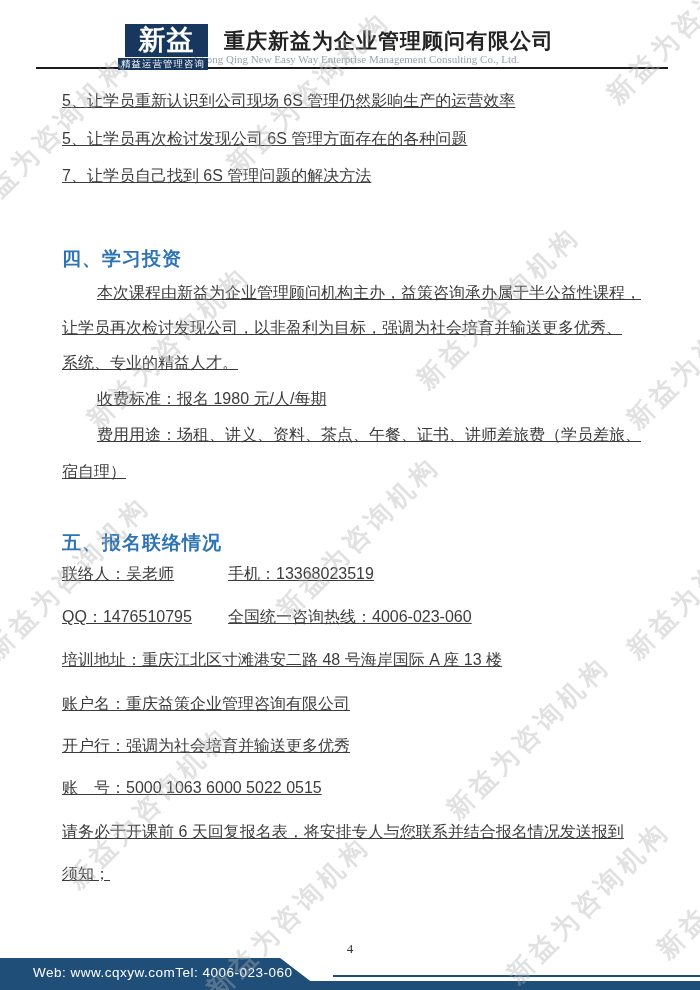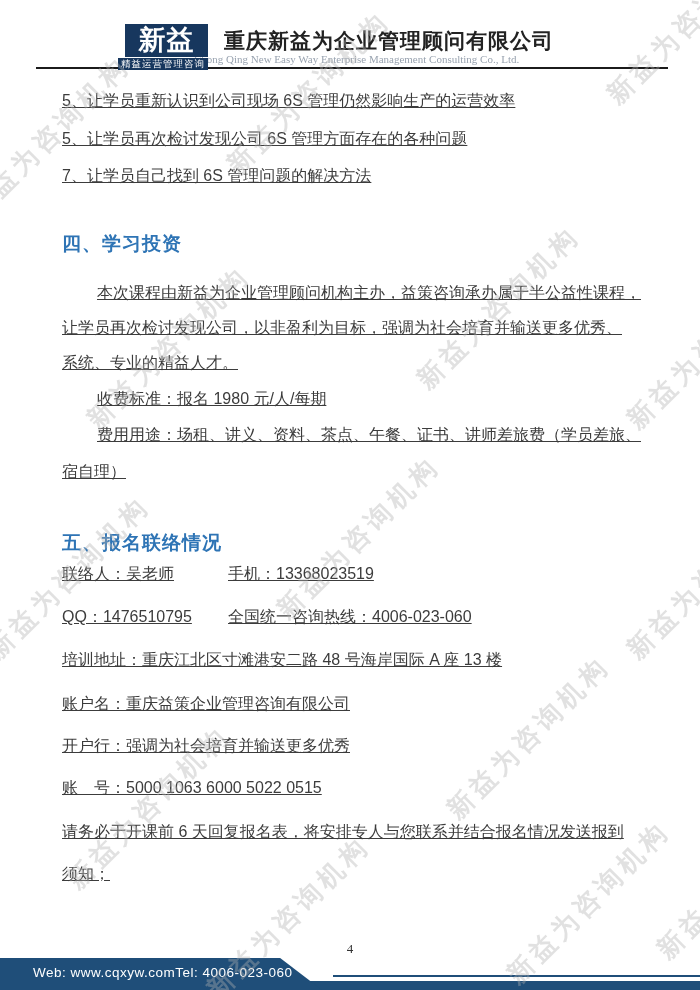--- a/index.html
+++ b/index.html
@@ -105,21 +105,21 @@
     <div class="logo-box">新益为</div>
     <div class="logo-sub">精益运营管理咨询</div>
     <div class="company-cn">重庆新益为企业管理顾问有限公司</div>
     <div class="header-rule"></div>
   </div>
 
   <div class="tl" style="left:62px;top:93px">5、让学员重新认识到公司现场 6S 管理仍然影响生产的运营效率</div>
   <div class="tl" style="left:62px;top:131px">5、让学员再次检讨发现公司 6S 管理方面存在的各种问题</div>
   <div class="tl" style="left:62px;top:168px">7、让学员自己找到 6S 管理问题的解决方法</div>
 
-  <div class="heading" style="left:62px;top:234px">四、学习投资</div>
+  <div class="heading" style="left:62px;top:249px">四、学习投资</div>
   <div class="tl" style="left:97px;top:285px">本次课程由新益为企业管理顾问机构主办，益策咨询承办属于半公益性课程，</div>
   <div class="tl" style="left:62px;top:320px">让学员再次检讨发现公司，以非盈利为目标，强调为社会培育并输送更多优秀、</div>
   <div class="tl" style="left:62px;top:355px">系统、专业的精益人才。</div>
   <div class="tl" style="left:97px;top:391px">收费标准：报名 1980 元/人/每期</div>
   <div class="tl" style="left:97px;top:427px">费用用途：场租、讲义、资料、茶点、午餐、证书、讲师差旅费（学员差旅、</div>
   <div class="tl" style="left:62px;top:464px">宿自理）</div>
 
   <div class="heading" style="left:62px;top:533px">五、报名联络情况</div>
   <div class="tl" style="left:62px;top:566px">联络人：吴老师</div>
   <div class="tl" style="left:228px;top:566px">手机：13368023519</div>

